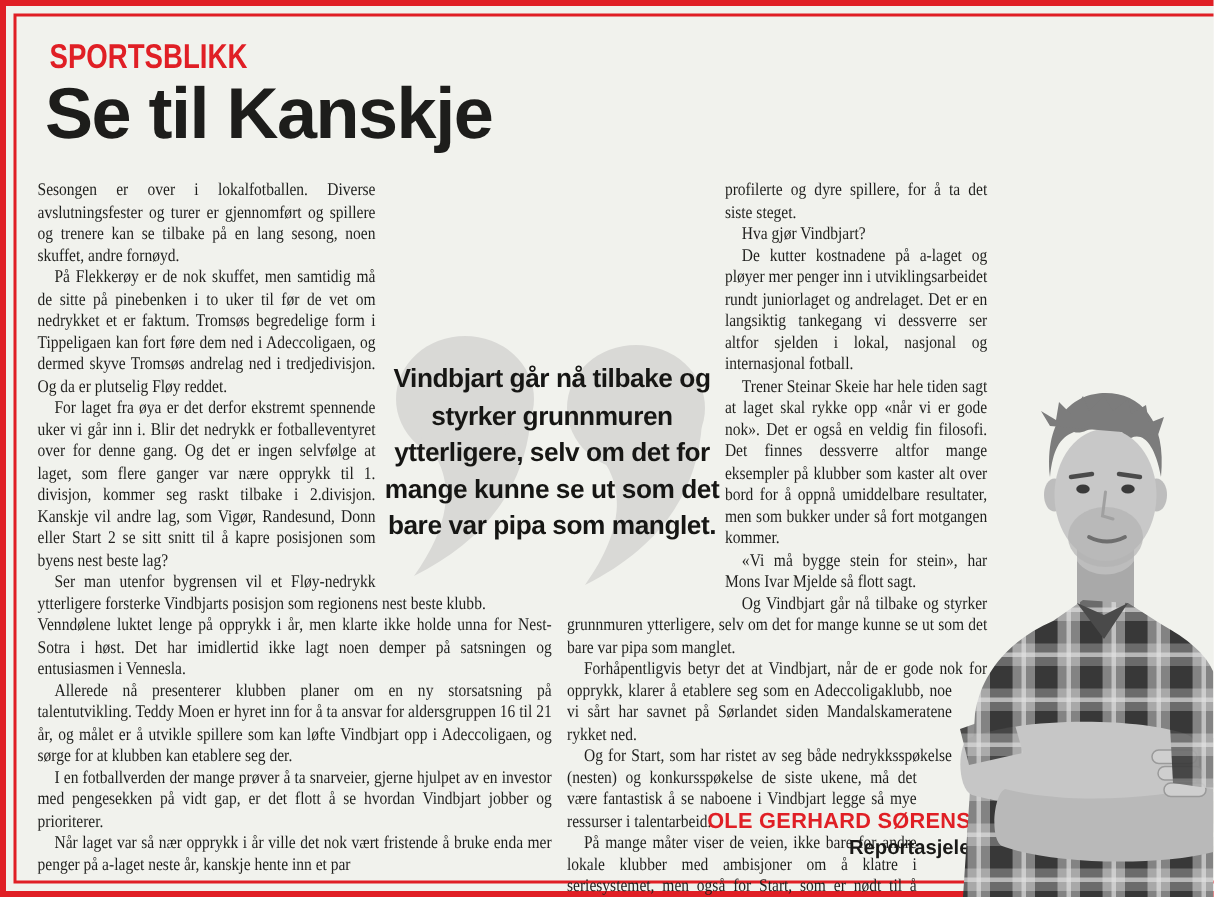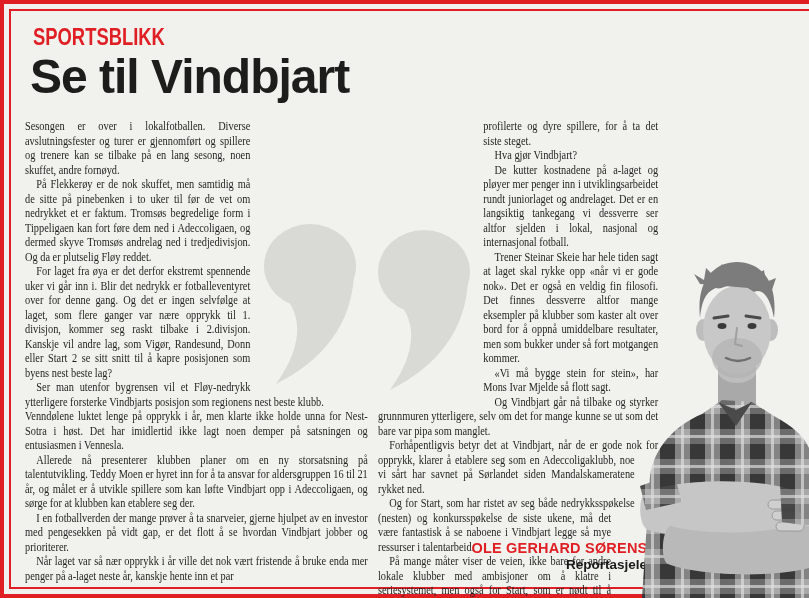--- a/index.html
+++ b/index.html
@@ -50,21 +50,21 @@
 </style>
 </head>
 <body>
 
 <div id="page">
 
   <div class="border-outer"></div>
   <div class="border-inner"></div>
 
   <div class="kicker">SPORTSBLIKK</div>
-  <div class="headline">Se til Vindbjart</div>
+  <div class="headline">Se til Kanskje</div>
 
   <svg id="quote-marks" width="230" height="172" viewBox="0 0 230 172" aria-hidden="true">
     <g fill="#d9d9d6">
       <g>
         <ellipse cx="52" cy="42" rx="46" ry="42"></ellipse>
         <path d="M96 52 C 93 100 66 136 18 160 C 48 118 44 86 20 66 C 40 80 70 80 96 52 Z"></path>
       </g>
       <g transform="translate(114,6)">
         <ellipse cx="52" cy="42" rx="46" ry="42"></ellipse>
         <path d="M96 52 C 93 100 66 136 18 160 C 48 118 44 86 20 66 C 40 80 70 80 96 52 Z"></path>
@@ -93,20 +93,21 @@
     <p class="ind">Hva gjør Vindbjart?</p>
     <p class="ind">De kutter kostnadene på a-laget og pløyer mer penger inn i utviklingsarbeidet rundt juniorlaget og andrelaget. Det er en langsiktig tankegang vi dessverre ser altfor sjelden i lokal, nasjonal og internasjonal fotball.</p>
     <p class="ind">Trener Steinar Skeie har hele tiden sagt at laget skal rykke opp «når vi er gode nok». Det er også en veldig fin filosofi. Det finnes dessverre altfor mange eksempler på klubber som kaster alt over bord for å oppnå umiddelbare resultater, men som bukker under så fort motgangen kommer.</p>
     <p class="ind">«Vi må bygge stein for stein», har Mons Ivar Mjelde så flott sagt.</p>
     <p class="ind">Og Vindbjart går nå tilbake og styrker grunnmuren ytterligere, selv om det for mange kunne se ut som det bare var pipa som manglet.</p>
     <p class="ind">Forhåpentligvis betyr det at Vindbjart, når de er gode nok for opprykk, klarer å etablere seg som en Adeccoligaklubb, noe vi sårt har savnet på Sørlandet siden Mandalskameratene rykket ned.</p>
     <p class="ind">Og for Start, som har ristet av seg både nedrykksspøkelse (nesten) og konkursspøkelse de siste ukene, må det være fantastisk å se naboene i Vindbjart legge så mye ressurser i talentarbeid.</p>
     <p class="ind">På mange måter viser de veien, ikke bare for andre lokale klubber med ambisjoner om å klatre i seriesystemet, men også for Start, som er nødt til å tenke på samme måte for å gjøre klubben bærekraftig og konkurransedyktig på sikt.</p>
   </div>
 
+  <div id="pullquote">Vindbjart går nå tilbake og styrker grunnmuren ytterligere, selv om det for mange kunne se ut som det bare var pipa som manglet.</div>
 
   <div id="byline">
     <div class="byline-name">OLE GERHARD SØRENSEN</div>
     <div class="byline-role">Reportasjeleder</div>
   </div>
 
   <svg id="photo" width="179" height="364" viewBox="0 0 179 364" aria-hidden="true">
     <defs>
       <pattern id="plaid" width="30" height="30" patternUnits="userSpaceOnUse">
         <rect width="30" height="30" fill="#a8a8a8"></rect>

